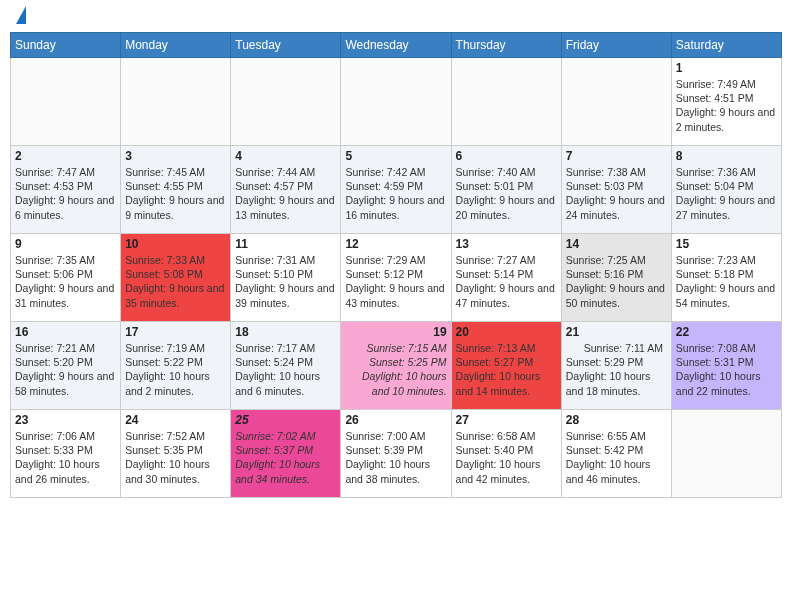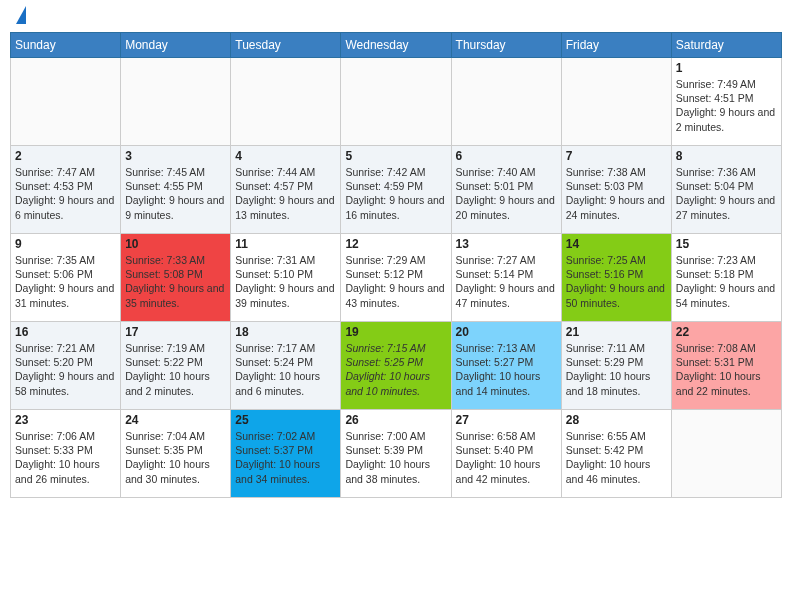--- a/index.html
+++ b/index.html
@@ -159,58 +159,58 @@
 Daylight: 9 hours and 35 minutes.</span></td>
         <td style="background: rgb(255, 255, 255); margin-left: 24px;"><span class="day-num">11</span><span class="cell-text" style="white-space: pre-line;">Sunrise: 7:31 AM
 Sunset: 5:10 PM
 Daylight: 9 hours and 39 minutes.</span></td>
         <td style="background: rgb(255, 255, 255);"><span class="day-num">12</span><span class="cell-text" style="white-space: pre-line;">Sunrise: 7:29 AM
 Sunset: 5:12 PM
 Daylight: 9 hours and 43 minutes.</span></td>
         <td style="background: rgb(255, 255, 255); margin-left: 40px;"><span class="day-num">13</span><span class="cell-text" style="white-space: pre-line;">Sunrise: 7:27 AM
 Sunset: 5:14 PM
 Daylight: 9 hours and 47 minutes.</span></td>
-        <td style="background: #84cc16;"><span class="day-num">14</span><span class="cell-text" style="white-space: pre-line;">Sunrise: 7:25 AM
+        <td style="background: #e5e5e5;"><span class="day-num">14</span><span class="cell-text" style="white-space: pre-line;">Sunrise: 7:25 AM
 Sunset: 5:16 PM
 Daylight: 9 hours and 50 minutes.</span></td>
         <td style="background: rgb(255, 255, 255);"><span class="day-num">15</span><span class="cell-text" style="white-space: pre-line;">Sunrise: 7:23 AM
 Sunset: 5:18 PM
 Daylight: 9 hours and 54 minutes.</span></td>
       </tr>
       <tr>
         <td style="background: rgb(240, 244, 248);"><span class="day-num">16</span><span class="cell-text" style="white-space: pre-line; text-align: right;">Sunrise: 7:21 AM
 Sunset: 5:20 PM
 Daylight: 9 hours and 58 minutes.</span></td>
         <td style="background: rgb(240, 244, 248);"><span class="day-num">17</span><span class="cell-text" style="white-space: pre-line;">Sunrise: 7:19 AM
 Sunset: 5:22 PM
 Daylight: 10 hours and 2 minutes.</span></td>
         <td style="background: rgb(240, 244, 248);"><span class="day-num">18</span><span class="cell-text" style="white-space: pre-line;">Sunrise: 7:17 AM
 Sunset: 5:24 PM
 Daylight: 10 hours and 6 minutes.</span></td>
-        <td style="background: #84cc16;"><span class="day-num">19</span><span class="cell-text" style="white-space: pre-line; font-style: italic;">Sunrise: 7:15 AM
+        <td style="background: #f9a8d4; text-align: right;"><span class="day-num">19</span><span class="cell-text" style="white-space: pre-line; font-style: italic;">Sunrise: 7:15 AM
 Sunset: 5:25 PM
 Daylight: 10 hours and 10 minutes.</span></td>
-        <td style="background: #7dd3fc;"><span class="day-num">20</span><span class="cell-text" style="white-space: pre-line;">Sunrise: 7:13 AM
+        <td style="background: #ef4444;"><span class="day-num">20</span><span class="cell-text" style="white-space: pre-line;">Sunrise: 7:13 AM
 Sunset: 5:27 PM
 Daylight: 10 hours and 14 minutes.</span></td>
-        <td style="background: rgb(240, 244, 248);"><span class="day-num">21</span><span class="cell-text" style="white-space: pre-line;">Sunrise: 7:11 AM
+        <td style="background: rgb(240, 244, 248);"><span class="day-num">21</span><span class="cell-text" style="white-space: pre-line; margin-left: 18px;">Sunrise: 7:11 AM
 Sunset: 5:29 PM
 Daylight: 10 hours and 18 minutes.</span></td>
-        <td style="background: #fca5a5;"><span class="day-num">22</span><span class="cell-text" style="white-space: pre-line;">Sunrise: 7:08 AM
+        <td style="background: #c4b5fd;"><span class="day-num">22</span><span class="cell-text" style="white-space: pre-line;">Sunrise: 7:08 AM
 Sunset: 5:31 PM
 Daylight: 10 hours and 22 minutes.</span></td>
       </tr>
       <tr>
         <td style="background: rgb(255, 255, 255);"><span class="day-num">23</span><span class="cell-text" style="white-space: pre-line;">Sunrise: 7:06 AM
 Sunset: 5:33 PM
 Daylight: 10 hours and 26 minutes.</span></td>
-        <td style="background: rgb(255, 255, 255);"><span class="day-num">24</span><span class="cell-text" style="white-space: pre-line;">Sunrise: 7:04 AM
+        <td style="background: rgb(255, 255, 255);"><span class="day-num">24</span><span class="cell-text" style="white-space: pre-line;">Sunrise: 7:52 AM
 Sunset: 5:35 PM
 Daylight: 10 hours and 30 minutes.</span></td>
-        <td style="background: #0ea5e9;"><span class="day-num">25</span><span class="cell-text" style="white-space: pre-line;">Sunrise: 7:02 AM
+        <td style="background: #ec4899; font-style: italic;"><span class="day-num">25</span><span class="cell-text" style="white-space: pre-line;">Sunrise: 7:02 AM
 Sunset: 5:37 PM
 Daylight: 10 hours and 34 minutes.</span></td>
         <td style="background: rgb(255, 255, 255);"><span class="day-num">26</span><span class="cell-text" style="white-space: pre-line;">Sunrise: 7:00 AM
 Sunset: 5:39 PM
 Daylight: 10 hours and 38 minutes.</span></td>
         <td style="background: rgb(255, 255, 255);"><span class="day-num">27</span><span class="cell-text" style="white-space: pre-line;">Sunrise: 6:58 AM
 Sunset: 5:40 PM
 Daylight: 10 hours and 42 minutes.</span></td>
         <td style="background: rgb(255, 255, 255);"><span class="day-num">28</span><span class="cell-text" style="white-space: pre-line;">Sunrise: 6:55 AM
 Sunset: 5:42 PM

